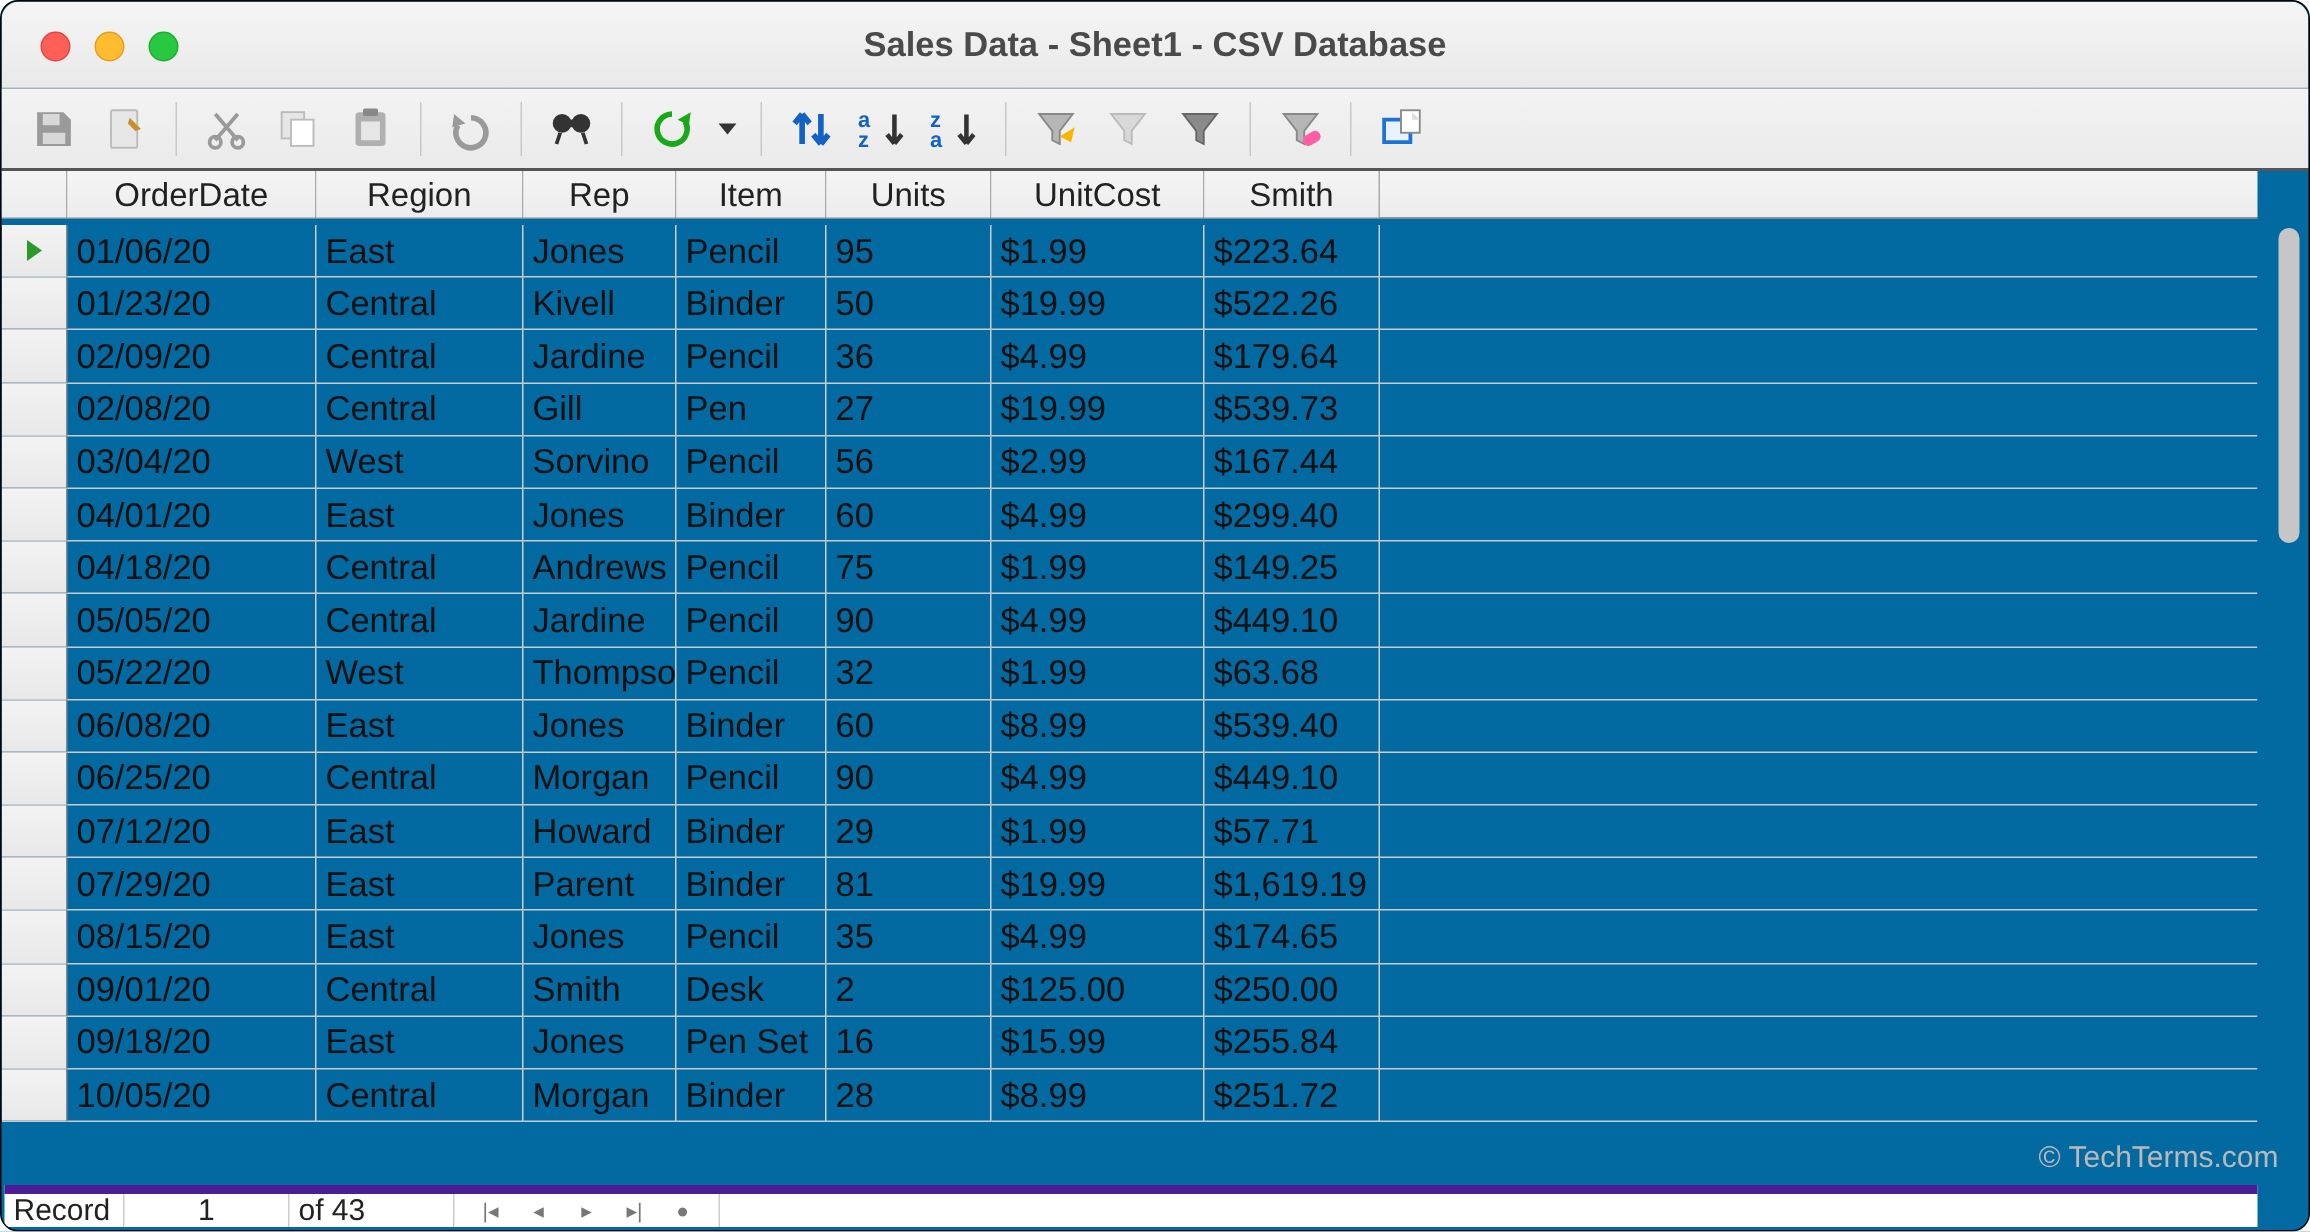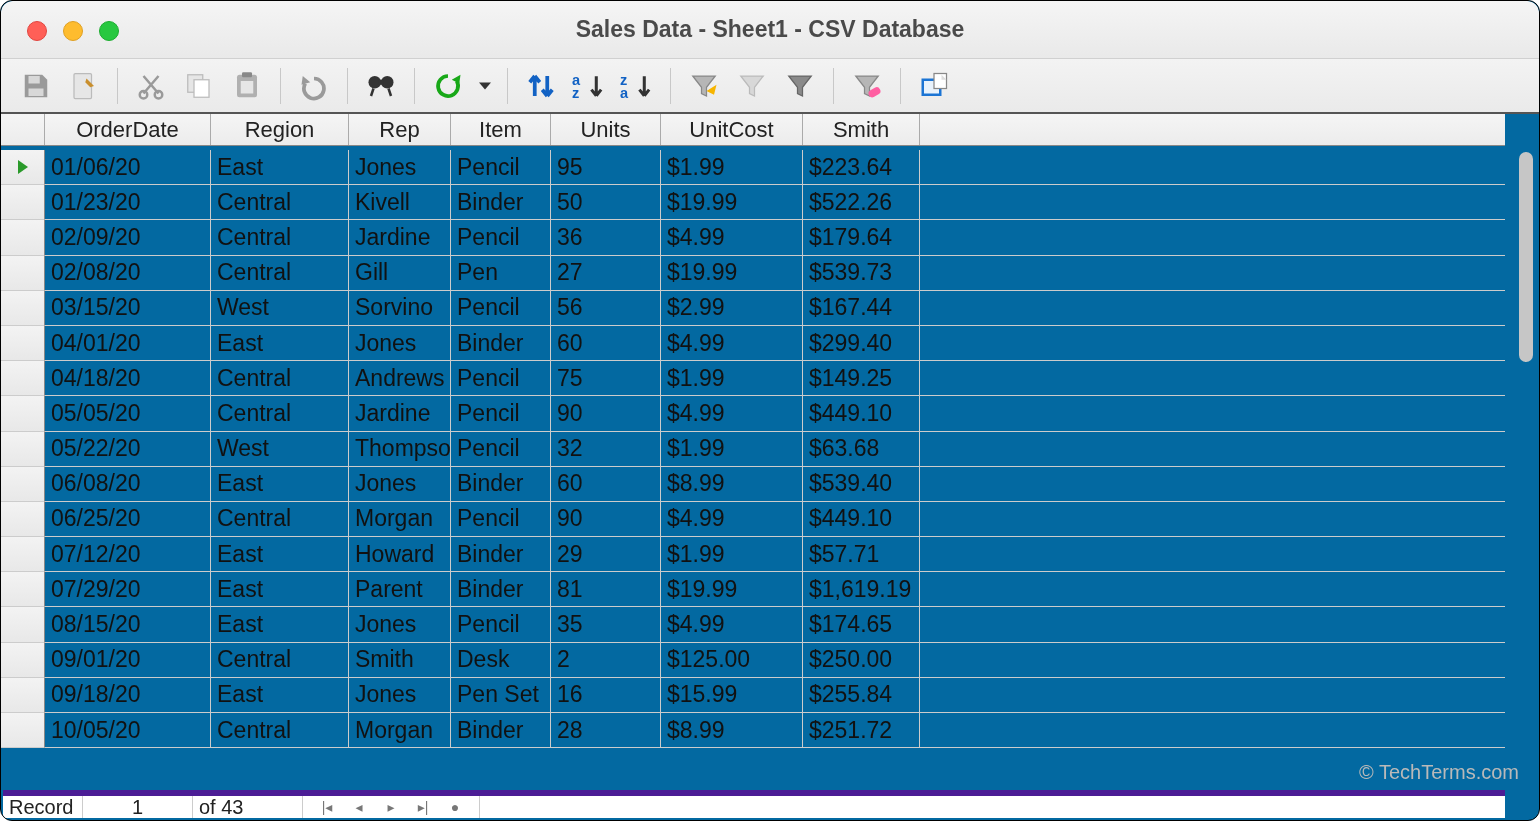--- a/index.html
+++ b/index.html
@@ -242,21 +242,21 @@
           <div class="cell c-region">Central</div>
           <div class="cell c-rep">Gill</div>
           <div class="cell c-item">Pen</div>
           <div class="cell c-units">27</div>
           <div class="cell c-cost">$19.99</div>
           <div class="cell c-total">$539.73</div>
           <div class="empty-right"></div>
         </div>
         <div class="row">
           <div class="rowhead"></div>
-          <div class="cell c-order">03/15/20</div>
+          <div class="cell c-order">03/04/20</div>
           <div class="cell c-region">West</div>
           <div class="cell c-rep">Sorvino</div>
           <div class="cell c-item">Pencil</div>
           <div class="cell c-units">56</div>
           <div class="cell c-cost">$2.99</div>
           <div class="cell c-total">$167.44</div>
           <div class="empty-right"></div>
         </div>
         <div class="row">
           <div class="rowhead"></div>

